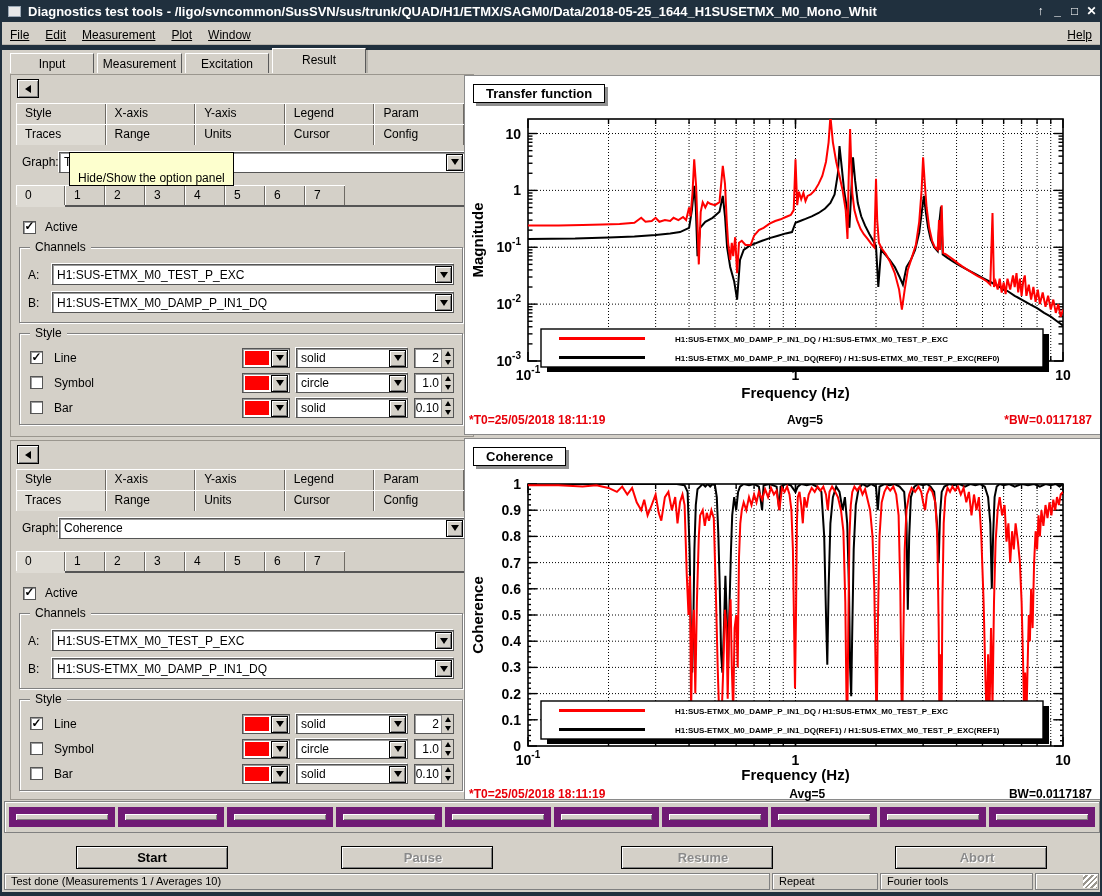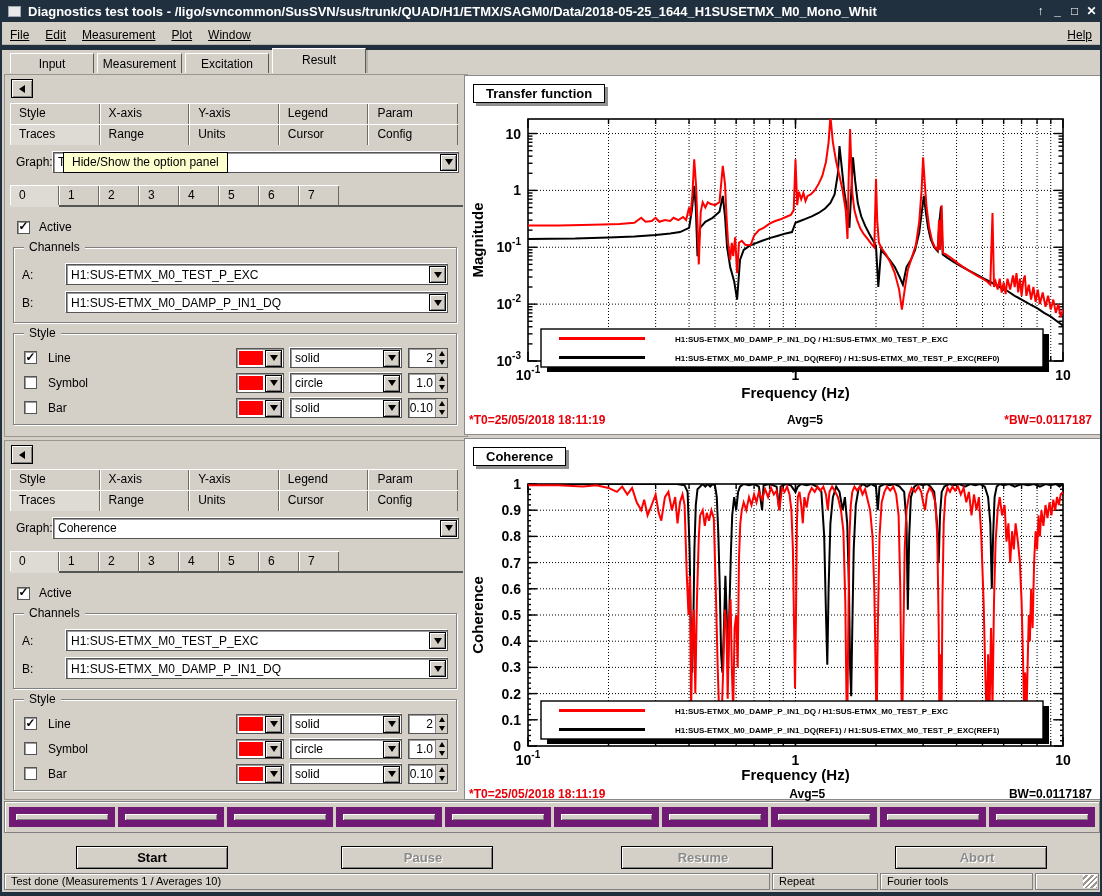--- a/index.html
+++ b/index.html
@@ -18,62 +18,62 @@
            display:flex;align-items:flex-end;font-size:12px;border-bottom:1px solid #b8b4ac;}
   #menubar .menu-item{padding:2px 8px;text-decoration:underline;}
   #menubar .spacer{flex:1;}
   #frame-top{position:absolute;left:0;top:45px;width:100%;height:5px;background:#20303e;}
   
   #main-tabs{position:absolute;left:0;top:50px;width:100%;height:23px;padding-left:8px;}
   .mtab{position:absolute;top:3px;height:20px;background:#d4d0c8;font-size:12px;text-align:center;line-height:20px;
         border-left:1px solid #fff;border-top:1px solid #fff;border-right:1px solid #5a5a5a;}
   .mtab.sel{top:-2px;height:25px;line-height:23px;z-index:3;box-shadow:2px 0 0 rgba(0,0,0,0.15);}
   
-  .opt-panel{position:absolute;left:2px;width:464px;background:#d4d0c8;border:1px solid #9a968e;}
+  .opt-panel{position:absolute;left:8px;width:464px;background:#d4d0c8;border:1px solid #9a968e;}
   .collapse-btn{position:absolute;left:6px;top:4px;width:22px;height:19px;background:#d4d0c8;
         border:1px solid #000;box-shadow:inset 1px 1px 0 #fff,inset -1px -1px 0 #808080;
         display:flex;align-items:center;justify-content:center;}
   .tri-left{width:0;height:0;border-top:4px solid transparent;border-bottom:4px solid transparent;border-right:6px solid #000;}
   .ptab-grid{position:absolute;left:5px;top:28px;width:448px;height:42px;display:grid;
         grid-template-columns:repeat(5,1fr);grid-auto-rows:21px;}
   .ptab{font-size:12px;line-height:20px;padding-left:9px;background:#d4d0c8;
         box-shadow:inset 1px 1px 0 #fff,inset -1px 0 0 #6e6a64;white-space:nowrap;overflow:hidden;}
   .ptab.sel{background:#dedbd4;}
   .graph-row{position:absolute;left:6px;top:76px;right:8px;height:22px;display:flex;align-items:center;}
   .glbl{width:42px;padding-left:5px;font-size:12px;flex:none;}
   
   .combo{height:21px;background:#fff;border:1px solid #555;box-shadow:inset 1px 1px 0 #9c9c9c, -1px -1px 0 #fff;
         display:flex;align-items:center;position:relative;}
   .combo-val{flex:1;font-size:12px;padding:0 4px;white-space:nowrap;overflow:hidden;}
   .combo-btn{flex:none;width:17px;height:17px;margin-right:1px;background:#d4d0c8;border:1px solid #000;
         box-shadow:inset 1px 1px 0 #fff,inset -1px -1px 0 #808080;display:flex;align-items:center;justify-content:center;}
   .tri-down{width:0;height:0;border-left:4px solid transparent;border-right:4px solid transparent;border-top:6px solid #000;}
   .graph-combo{flex:1;}
   .tooltip{position:absolute;left:58px;top:77px;height:21px;z-index:9;background:#fdffce;border:1px solid #000;
-        font-size:12px;line-height:19px;padding:0 8px;white-space:nowrap;color:#000;}
+        font-size:12px;line-height:19px;padding:16px 8px;white-space:nowrap;color:#000;}
   
   .ttabs{position:absolute;left:5px;top:110px;right:4px;height:22px;display:flex;border-bottom:2px solid #555;}
   .ttab{width:40px;font-size:12px;line-height:20px;padding-left:9px;
         box-shadow:inset 1px 1px 0 #fff,inset -1px 0 0 #6e6a64;}
   .ttab.sel{width:49px;background:#dedbd4;border-bottom:2px solid #dedbd4;margin-bottom:-2px;}
   .ttab-fill{flex:1;}
   
   .cb{width:13px;height:13px;background:#fff;border:1px solid #555;box-shadow:inset 1px 1px 0 #9c9c9c;
         display:inline-flex;align-items:center;justify-content:center;flex:none;}
   .tickmark{display:none;font-style:normal;font-weight:bold;font-size:12px;line-height:10px;margin-top:-2px;}
   .cb.checked .tickmark{display:block;}
   .active-row{position:absolute;left:12px;top:144px;height:16px;display:flex;align-items:center;gap:9px;font-size:12px;}
   
   .gbox{position:absolute;left:8px;right:10px;border:1px solid #808080;box-shadow:inset 1px 1px 0 #fff, 1px 1px 0 #fff;}
   .gbox-legend{position:absolute;top:-8px;left:10px;background:#d4d0c8;padding:0 5px;font-size:12px;}
   .channels-box{top:172px;height:76px;padding-left:10px;}
   .ch-row{position:absolute;left:8px;right:8px;height:21px;display:flex;align-items:center;}
   .ch-a{top:16px;}  .ch-b{top:44px;}
   .ch-lbl{width:24px;font-size:12px;flex:none;}
-  .ch-combo{flex:1;margin-left:20px;}
+  .ch-combo{flex:1;}
   .style-box{top:258px;height:92px;}
   .st-row{position:absolute;left:4px;right:4px;height:21px;}
   .st-row0{top:14px;} .st-row1{top:39px;} .st-row2{top:64px;}
   .st-row .cb{position:absolute;left:6px;top:3px;}
   .st-lbl{position:absolute;left:30px;top:3px;font-size:12px;}
   .colorpick{position:absolute;left:218px;top:0;width:48px;height:20px;display:flex;align-items:center;
         background:#fff;border:1px solid #555;box-shadow:inset 1px 1px 0 #9c9c9c;}
   .swatch{flex:1;height:14px;margin:0 2px;}
   .st-combo{position:absolute;left:272px;top:0;width:112px;height:20px;}
   .spin{position:absolute;left:390px;top:0;width:40px;height:20px;background:#fff;border:1px solid #555;

